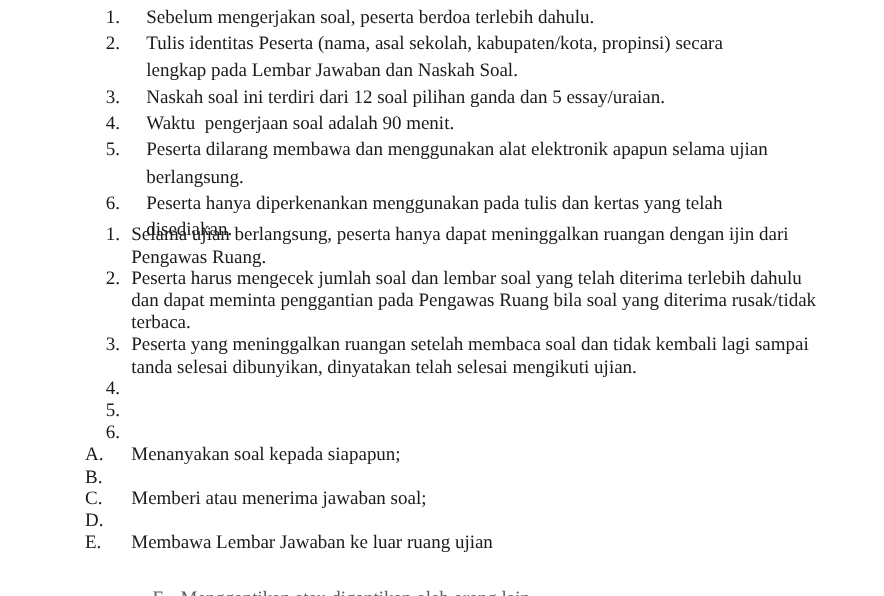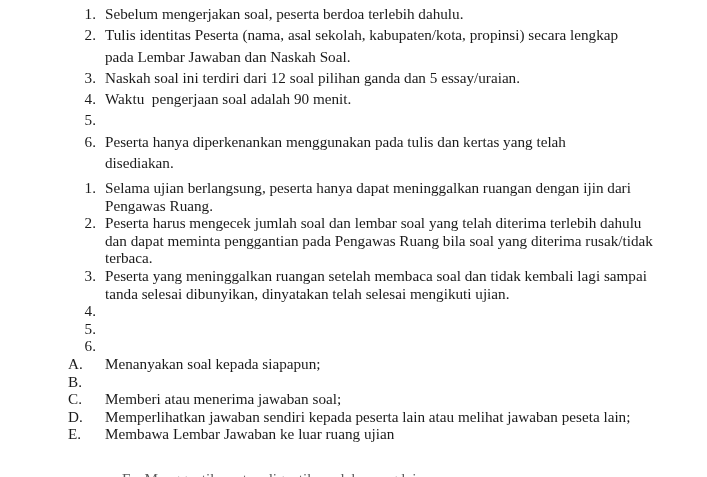--- a/index.html
+++ b/index.html
@@ -50,20 +50,21 @@
     line-height: 21.3px;
   }
   #list-one .marker {
     width: 28px;
     margin-left: 68px;
     padding-right: 9px;
   }
   #list-one .content {
     max-width: 556px;
     padding-right: 81px;
+    margin-left: 12px;
   }
 
   
   #list-two {
     top: 179px;
     font-size: 15.2px;
     line-height: 17.6px;
   }
   #list-two .marker {
     width: 28px;
@@ -128,20 +129,21 @@
       <span class="content">Naskah soal ini terdiri dari 12 soal pilihan ganda dan 5 essay/uraian.</span>
     </div>
 
     <div class="row">
       <span class="marker">4.</span>
       <span class="content">Waktu  pengerjaan soal adalah 90 menit.</span>
     </div>
 
     <div class="row">
       <span class="marker">5.</span>
+      <span class="content">Peserta dilarang membawa dan menggunakan alat elektronik apapun selama ujian berlangsung.</span>
     </div>
 
     <div class="row">
       <span class="marker">6.</span>
       <span class="content">Peserta hanya diperkenankan menggunakan pada tulis dan kertas yang telah disediakan.</span>
     </div>
 
   </div>
 
   <div class="list" id="list-two">
@@ -184,21 +186,20 @@
         <span class="marker">B.</span>
       </div>
 
       <div class="row">
         <span class="marker">C.</span>
         <span class="content">Memberi atau menerima jawaban soal;</span>
       </div>
 
       <div class="row">
         <span class="marker">D.</span>
-        <span class="content">Memperlihatkan jawaban sendiri kepada peserta lain atau melihat jawaban peseta lain;</span>
       </div>
 
       <div class="row">
         <span class="marker">E.</span>
         <span class="content">Membawa Lembar Jawaban ke luar ruang ujian</span>
       </div>
 
     </div>
 
   </div>

